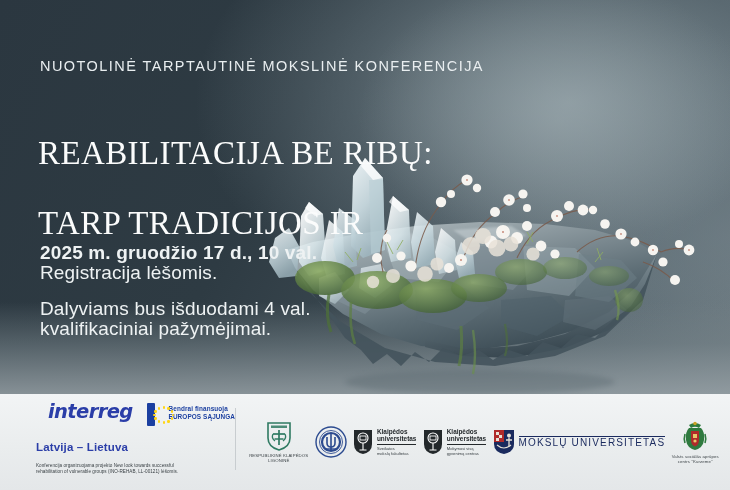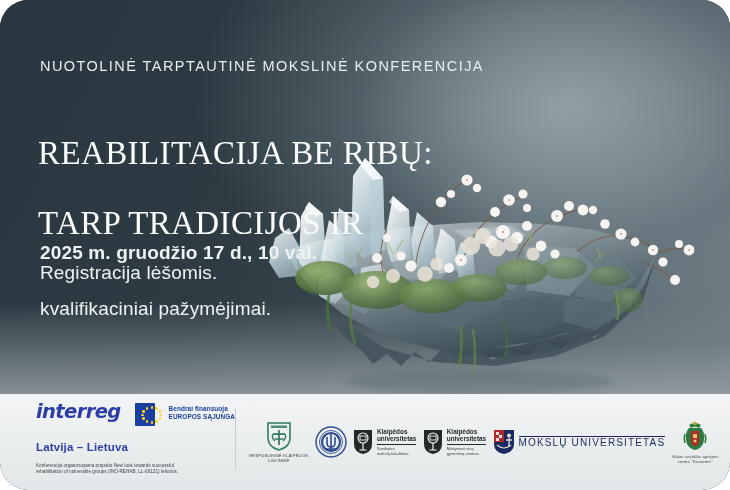--- a/index.html
+++ b/index.html
@@ -1,21 +1,21 @@
 <!DOCTYPE html>
 <html><head>
 <meta charset="utf-8">
 <style>
   * { margin:0; padding:0; box-sizing:border-box; }
   html,body { width:730px; height:490px; overflow:hidden; }
   body {
     font-family:"Liberation Sans", sans-serif;
     background:#ffffff;
   }
-  .poster { position:relative; width:730px; height:490px; overflow:hidden; background:#2d3a42;border-radius:28px; }
+  .poster { position:relative; width:730px; height:490px; overflow:hidden; background:#2d3a42; }
 
   
   .hero {
     position:absolute; left:0; top:0; width:730px; height:394px;
     background:
       radial-gradient(ellipse 520px 330px at 78% 26%, rgba(137,152,158,0.95) 0%, rgba(103,118,126,0.55) 42%, rgba(45,58,66,0) 72%),
       radial-gradient(ellipse 420px 300px at 100% 60%, rgba(120,134,141,0.70) 0%, rgba(45,58,66,0) 70%),
       linear-gradient(118deg, #2b3740 0%, #2e3b43 38%, #3c4a52 62%, #55646c 86%, #6a777d 100%);
     overflow:hidden;
   }
@@ -60,21 +60,21 @@
     display:flex; align-items:flex-start;
   }
   .footer-left { width:235px; padding:8px 0 0 36px; position:relative; }
   .divider { width:1px; height:62px; margin-top:14px; background:#c8cdd0; }
   .footer-right {
     flex:1; display:flex; align-items:center; justify-content:space-around;
     padding:6px 8px 0 10px; height:90px;
   }
 
   
-  .interreg-row { display:flex; align-items:flex-start; gap:14px; }
+  .interreg-row { display:flex; align-items:flex-start; gap:14px;margin-left:12px; }
   .interreg-word {
     font-size:19.5px; font-weight:700; font-style:italic; letter-spacing:-0.6px;
     color:#2b3ea8; line-height:19px;
     font-family:"DejaVu Sans", sans-serif;
   }
   .eu-flag {
     width:34px; height:23px; background:#1b3fa0; position:relative; margin-top:1px;
     border-radius:1px;
   }
   .eu-flag .star {
@@ -308,20 +308,21 @@
 
   <div class="title">
     <span class="ln">REABILITACIJA BE RIBŲ:</span>
     <span class="ln">TARP TRADICIJOS IR</span>
   </div>
 
   <div class="details">
     <div class="d-line bold">2025 m. gruodžio 17 d., 10 val.</div>
     <div class="d-line">Registracija lėšomis.</div>
     <div class="d-gap"></div>
+    <div class="d-line">Dalyviams bus išduodami 4 val.</div>
     <div class="d-line">kvalifikaciniai pažymėjimai.</div>
   </div>
 
   <div class="footer">
 
     <div class="footer-left">
       <div class="interreg-row">
         <div class="interreg-word">interreg</div>
         <div class="eu-flag">
           <span class="star" style="left:15.8px;top:3.2px"></span>

